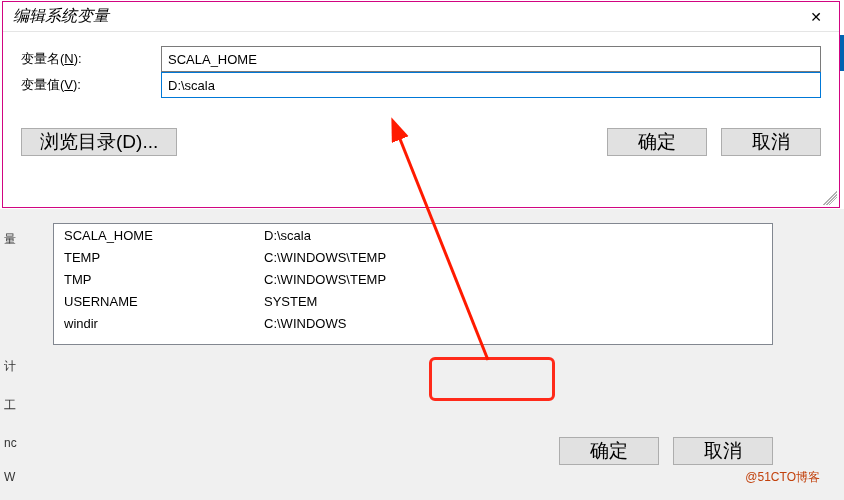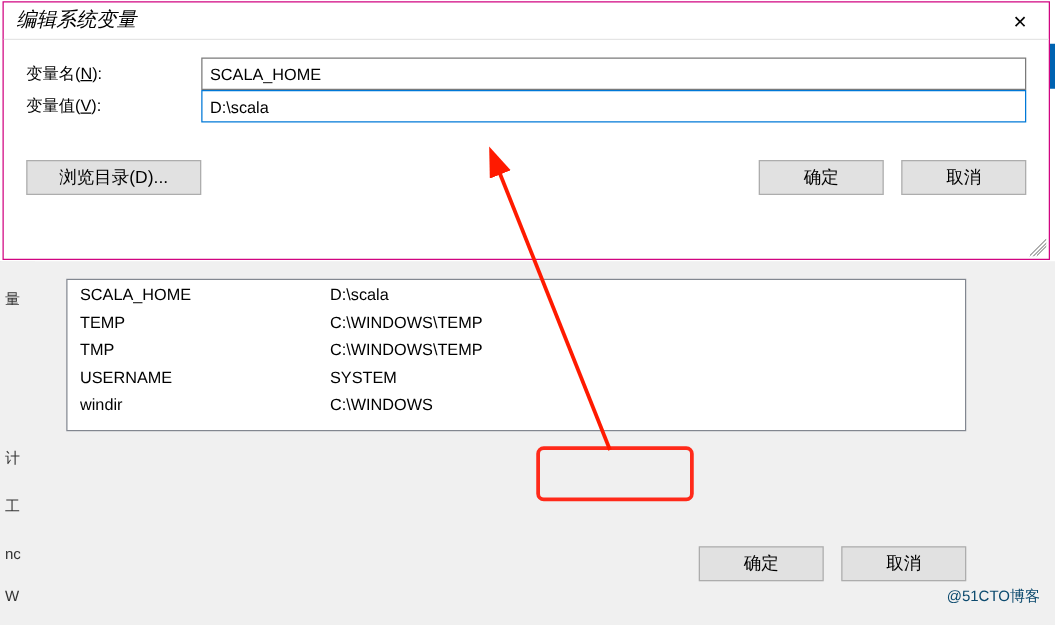--- a/index.html
+++ b/index.html
@@ -15,21 +15,21 @@
 
 .form-area { padding: 14px 18px 10px 18px; }
 .form-row { display: flex; align-items: center; }
 .form-label { width: 140px; font-size: 13px; }
 .form-label u { text-decoration: underline; }
 .text-input { flex: 1; height: 26px; border: 1px solid #7a7a7a; padding: 0 6px; font-size: 13px; background: #fff; }
 .text-input.focused { border: 1px solid #0078d7; }
 
 .btn-row1 { display: flex; gap: 14px; padding: 0 18px; margin-top: 20px; }
 .btn-row1 .spacer { flex: 1; }
-.btn { min-width: 100px; height: 28px; border: 1px solid #adadad; background: #e1e1e1; font-size: 14px; cursor: pointer; padding: 0 18px; }
+.btn { min-width: 100px; height: 28px; border: 1px solid #adadad; background: #e1e1e1; font-size: 19px; cursor: pointer; padding: 0 18px; }
 .btn.wide { min-width: 140px; }
 
 .grip { position: absolute; right: 2px; bottom: 2px; width: 14px; height: 14px; background:
   linear-gradient(135deg, transparent 50%, #b0b0b0 50%, #b0b0b0 55%, transparent 55%, transparent 60%, #b0b0b0 60%, #b0b0b0 65%, transparent 65%, transparent 70%, #b0b0b0 70%, #b0b0b0 75%, transparent 75%);
 }
 
 .panel-below {
   position: absolute; top: 209px; left: 0; width: 844px; height: 291px;
   background: #f0f0f0; border-left: 1px solid #ddd;
 }
@@ -47,21 +47,21 @@
 .highlight-box {
   position: absolute; top: 148px; left: 428px; width: 126px; height: 44px;
   border: 3px solid #ff2a1a; border-radius: 6px; pointer-events: none; z-index: 20;
 }
 
 .left-edge { position: absolute; left: 0; top: 209px; width: 28px; height: 291px; background: #f0f0f0; border-right: none; font-size: 12px; color: #333; }
 .left-edge div { margin: 22px 4px 20px 4px; }
 
 svg.arrow { position: absolute; top: 0; left: 0; width: 844px; height: 500px; pointer-events: none; z-index: 30; }
 
-.watermark { position: absolute; right: 12px; bottom: 14px; font-size: 12px; color: #0c4a6e; z-index: 5; }
+.watermark { position: absolute; right: 24px; bottom: 14px; font-size: 12px; color: #c2410c; z-index: 5; }
 .blue-edge { position: absolute; right: 0; top: 35px; width: 4px; height: 36px; background: #0063b1; z-index: 1; }
 </style>
 </head>
 <body>
 
 <div class="blue-edge"></div>
 
 <div class="dialog-top">
   <div class="titlebar">
     <span class="titlebar-title">编辑系统变量</span>

